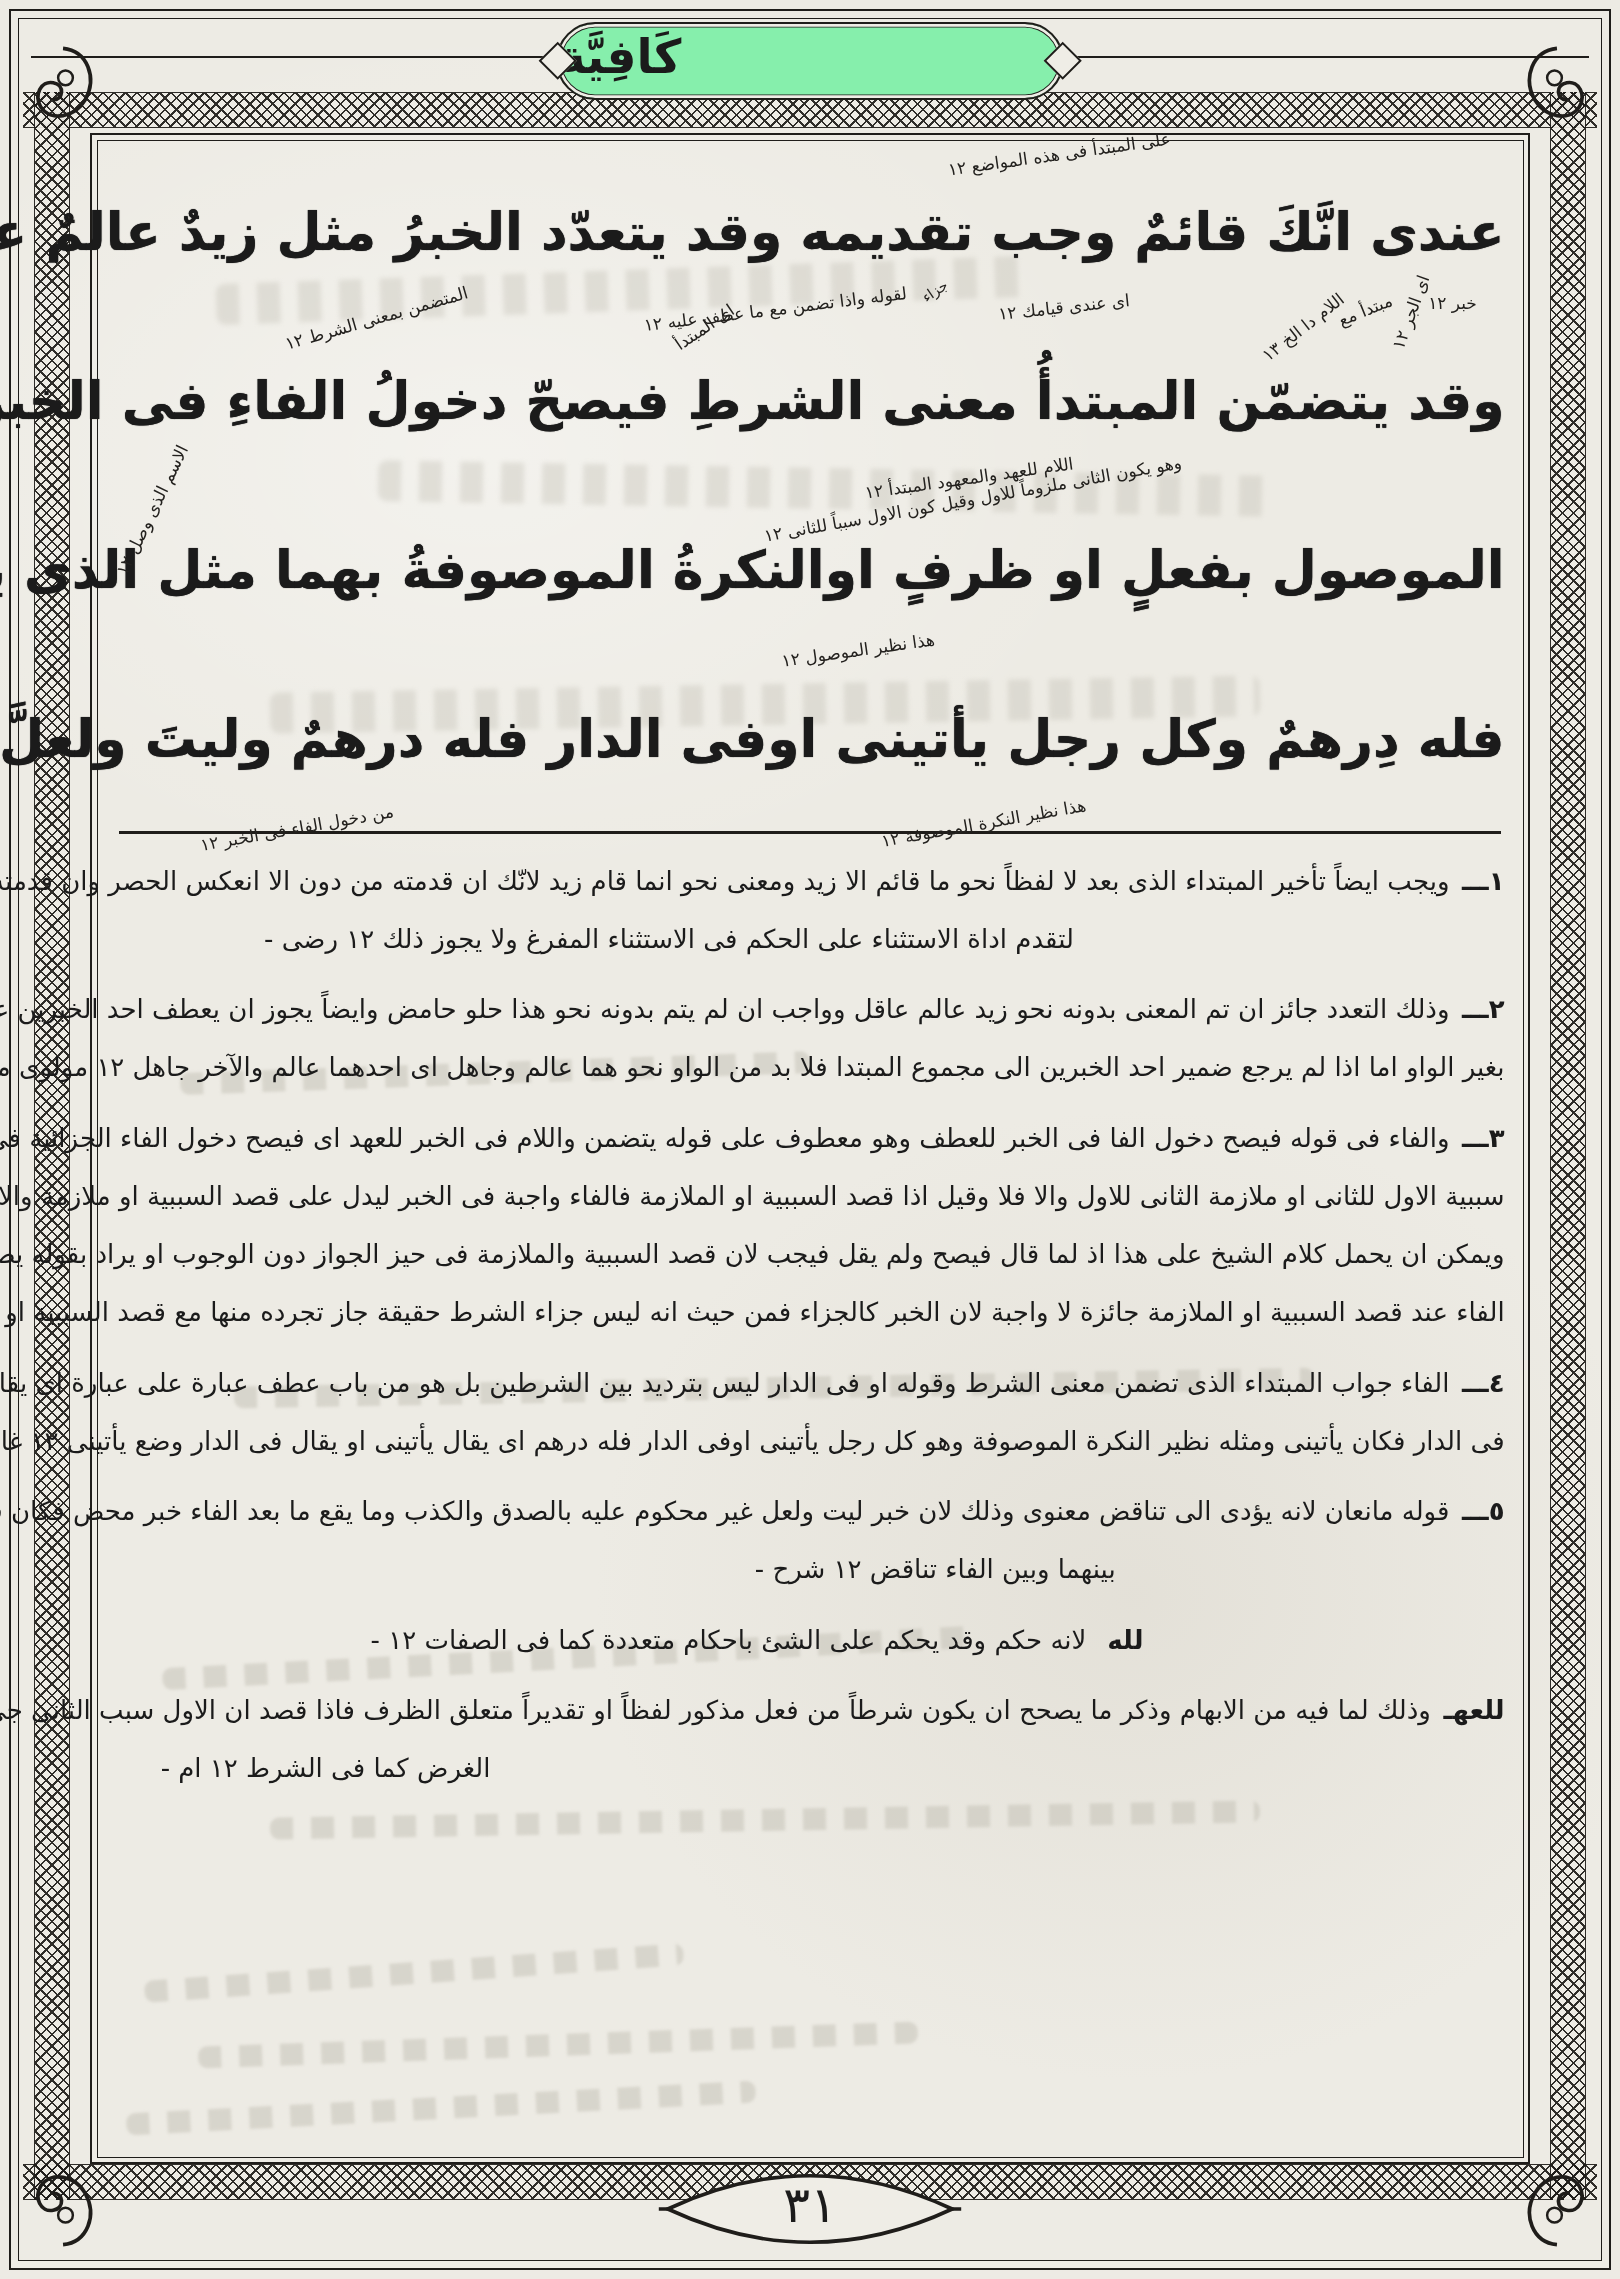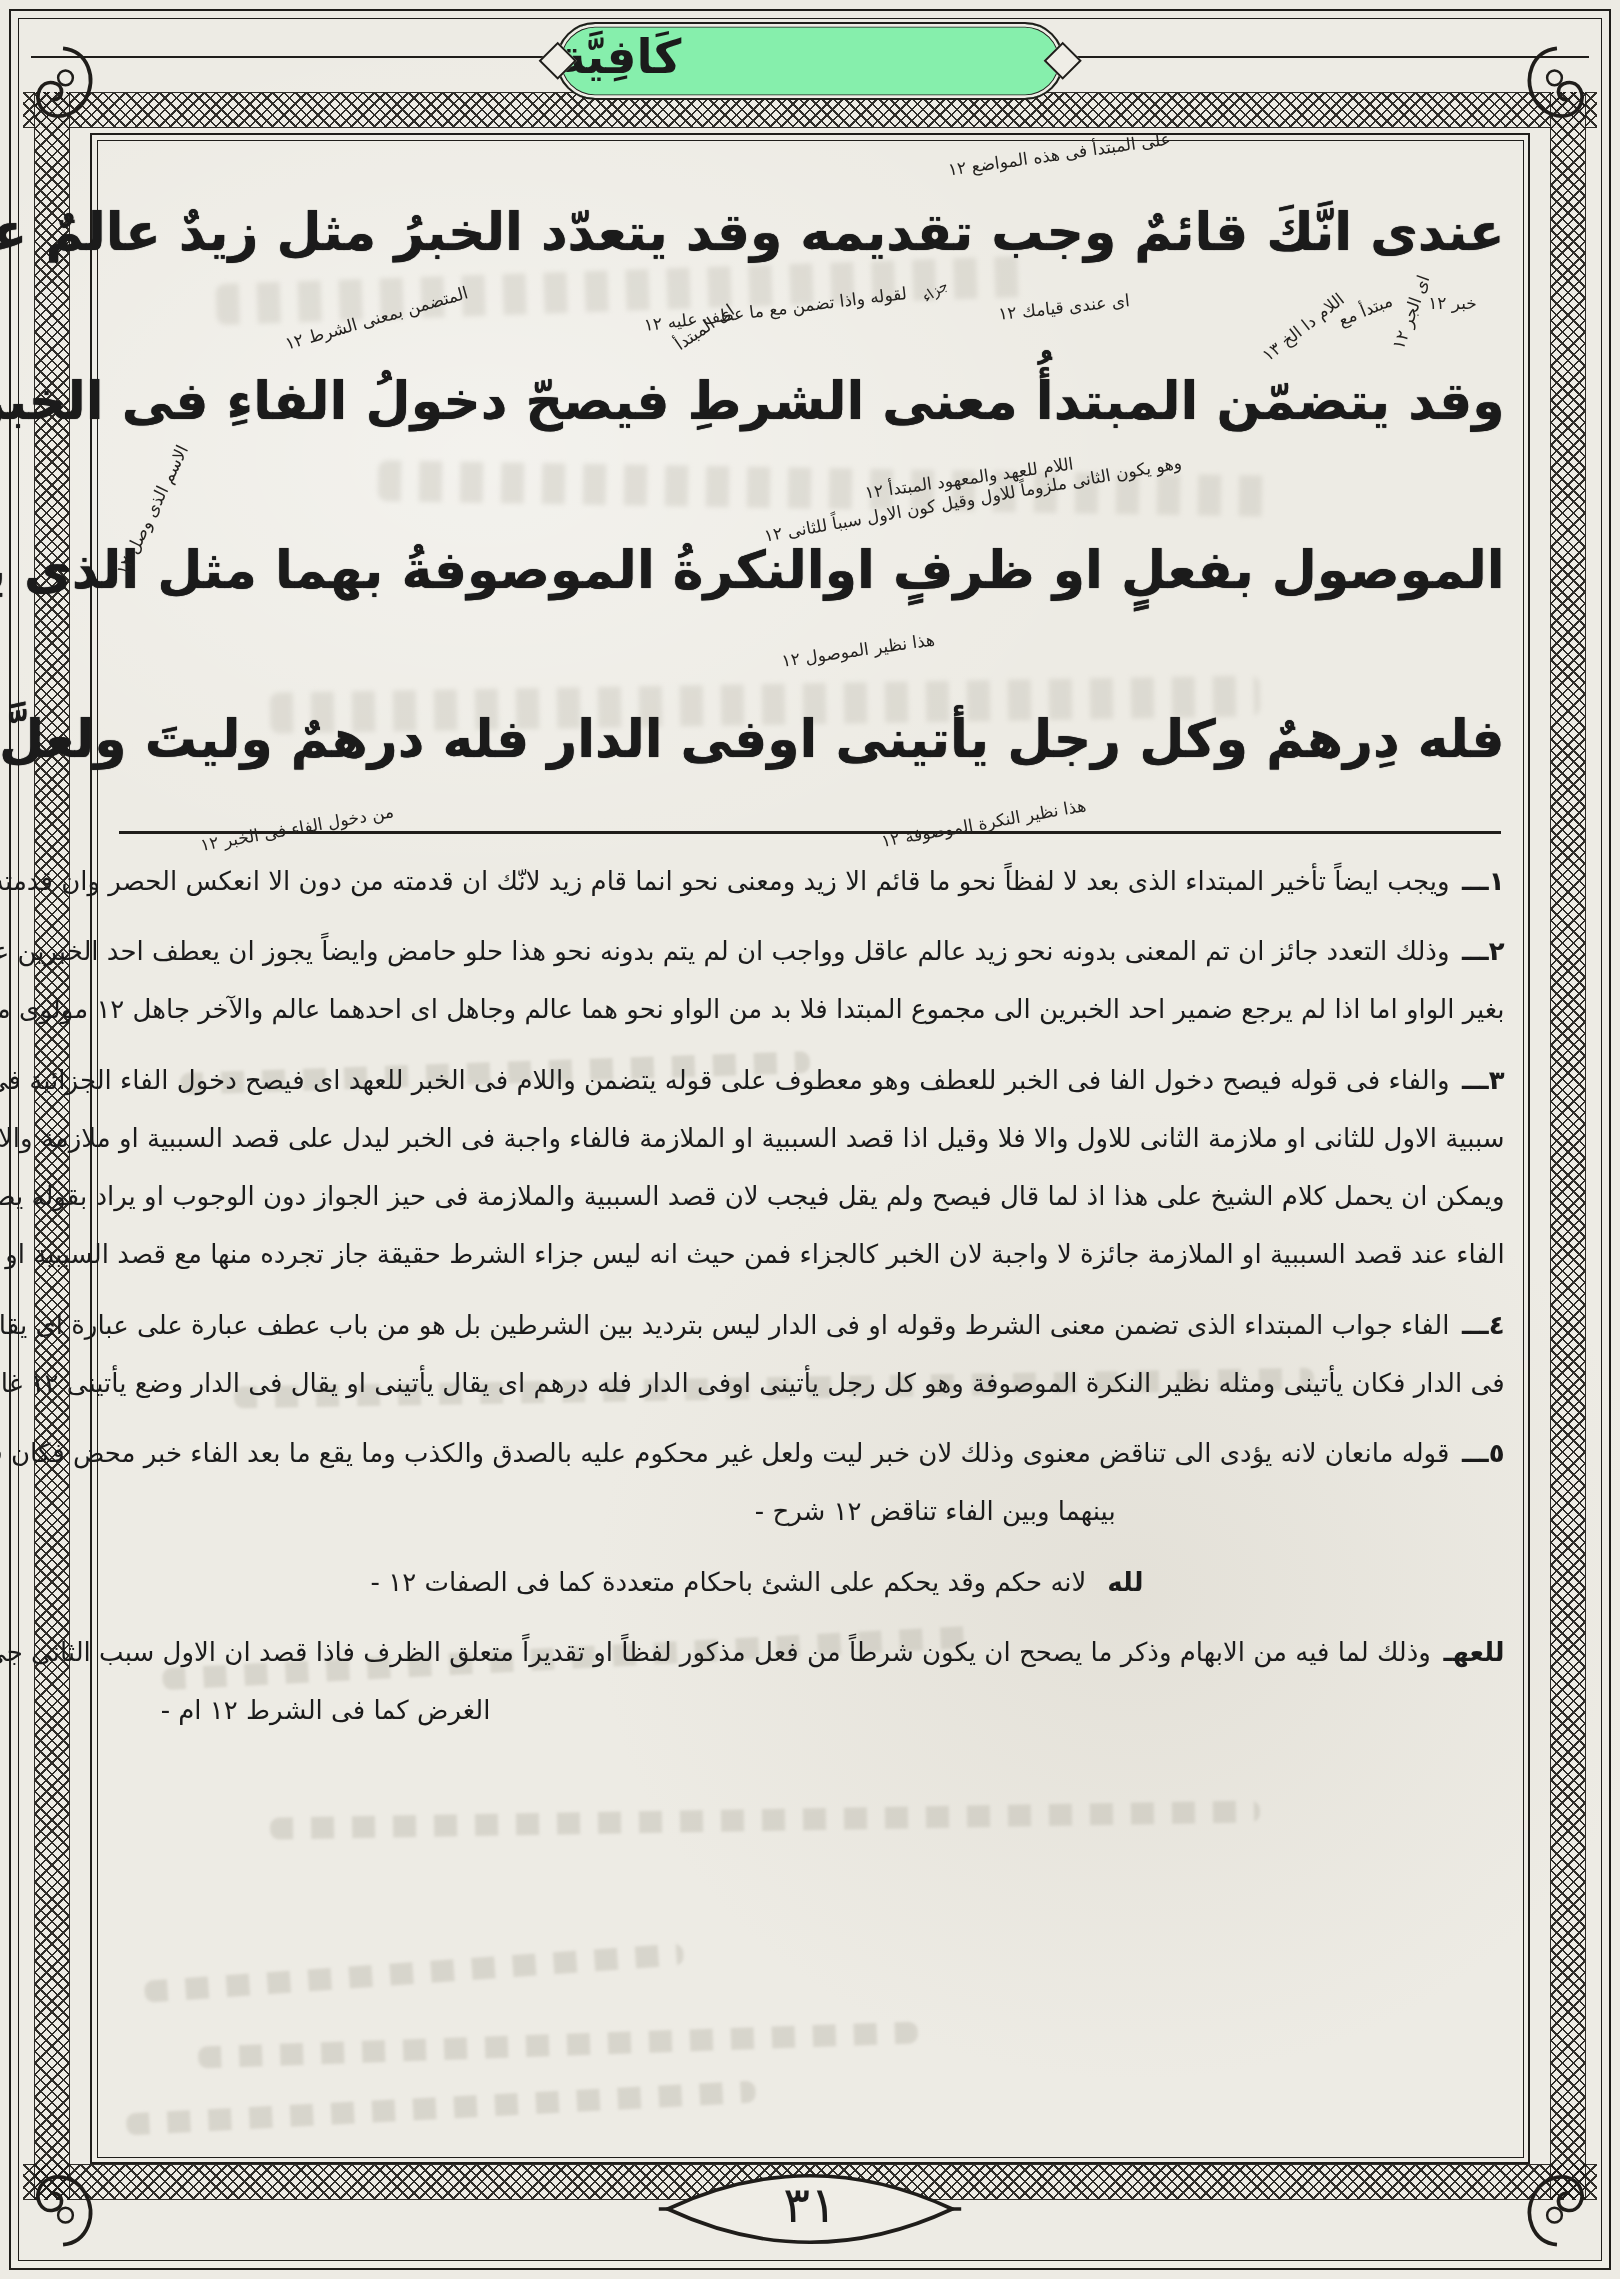--- a/index.html
+++ b/index.html
@@ -190,20 +190,21 @@
 
   <div class="divider"></div>
 
   <div class="commentary">
 
     <div class="para">
       <div class="cline full">
         <span class="marker">١ـــ</span>
         <span class="seg">ويجب ايضاً تأخير المبتداء الذى بعد لا لفظاً نحو ما قائم الا زيد ومعنى نحو انما قام زيد لانّك ان قدمته من دون الا انعكس الحصر وان قدمته مع الام يجز</span>
       </div>
+      <div class="cline partial" style="margin-right:31%;">لتقدم اداة الاستثناء على الحكم فى الاستثناء المفرغ ولا يجوز ذلك ١٢ رضى -</div>
     </div>
 
     <div class="para">
       <div class="cline full">
         <span class="marker">٢ـــ</span>
         <span class="seg">وذلك التعدد جائز ان تم المعنى بدونه نحو زيد عالم عاقل وواجب ان لم يتم بدونه نحو هذا حلو حامض وايضاً يجوز ان يعطف احد الخبرين على الآخر بالواو او</span>
       </div>
       <div class="cline full">
         <span class="seg">بغير الواو اما اذا لم يرجع ضمير احد الخبرين الى مجموع المبتدا فلا بد من الواو نحو هما عالم وجاهل اى احدهما عالم والآخر جاهل ١٢ مولوى محمد معشوق على -</span>
       </div>

